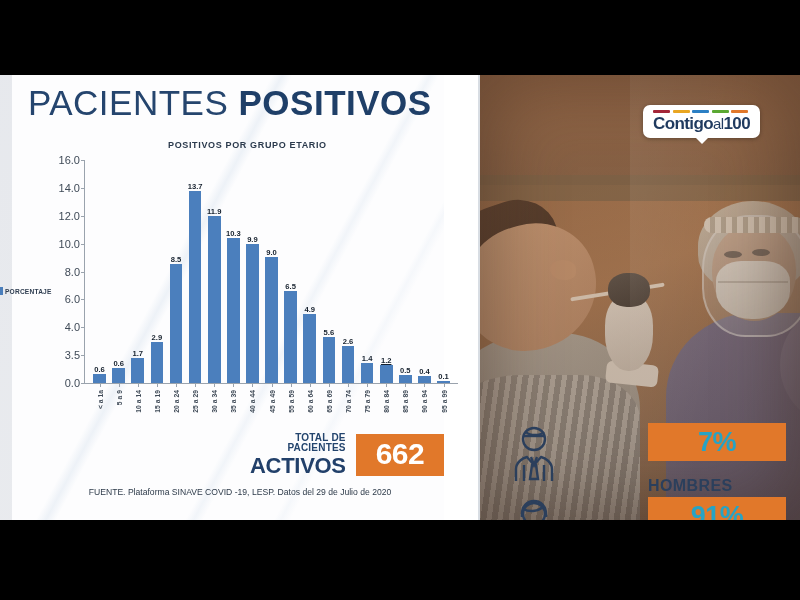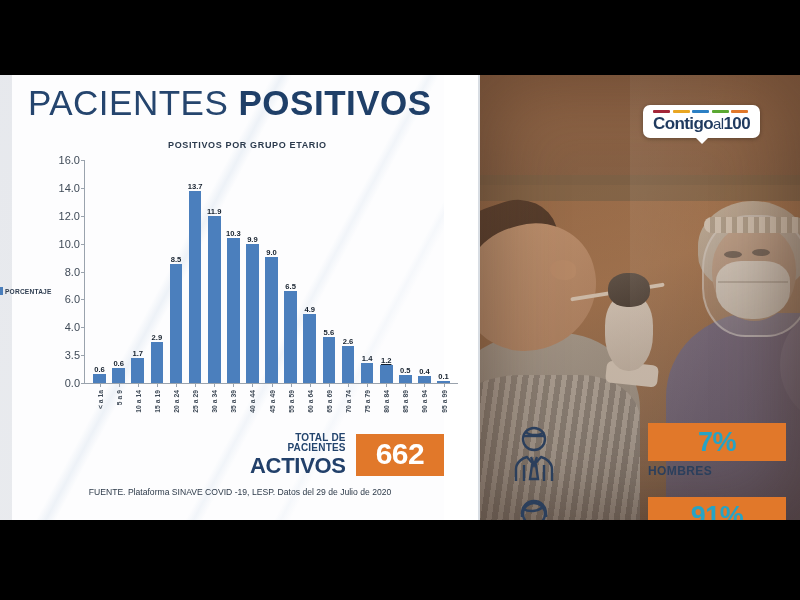--- a/index.html
+++ b/index.html
@@ -122,21 +122,21 @@
   .logo .dashes i{display:block;width:17px;height:3px;border-radius:1px;}
   .logo .word{font-size:17px;font-weight:700;color:#1f3a5f;letter-spacing:-.6px;line-height:1;white-space:nowrap;}
   .logo .word .sm{font-weight:400;font-size:15px;}
   .logo:after{content:"";position:absolute;left:50%;top:100%;margin-left:-6px;border:6px solid transparent;
         border-top-color:#fff;border-bottom:0;}
 
   
   .stat{position:absolute;left:168px;width:138px;}
   .stat .band{background:#e1782a;height:38px;display:flex;align-items:center;justify-content:center;}
   .stat .pct{color:#27a3c4;font-size:27px;font-weight:700;letter-spacing:-.5px;}
-  .stat .cap{margin-top:3px;color:#2b3f5c;font-size:12px;font-weight:700;letter-spacing:.4px;}
+  .stat .cap{margin-top:16px;color:#2b3f5c;font-size:16px;font-weight:700;letter-spacing:.4px;}
   .figure{position:absolute;width:64px;height:64px;}
 </style>
 </head>
 <body>
 
 <div class="screen">
   <div class="slide">
 
     <div class="left">
       <div class="leftedge"></div>

